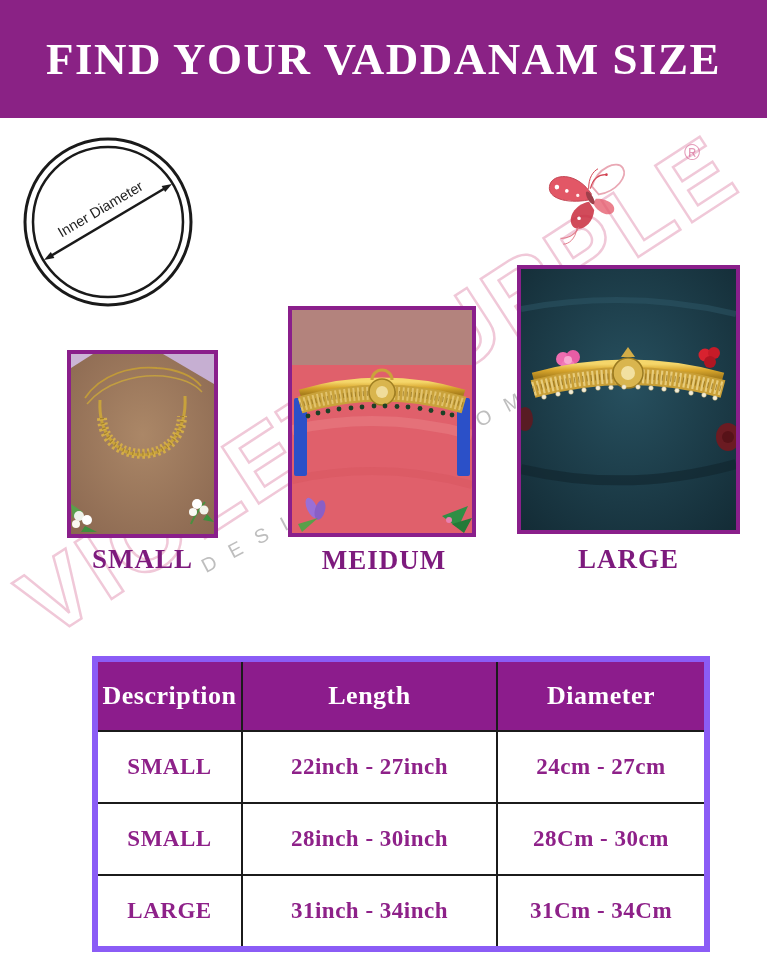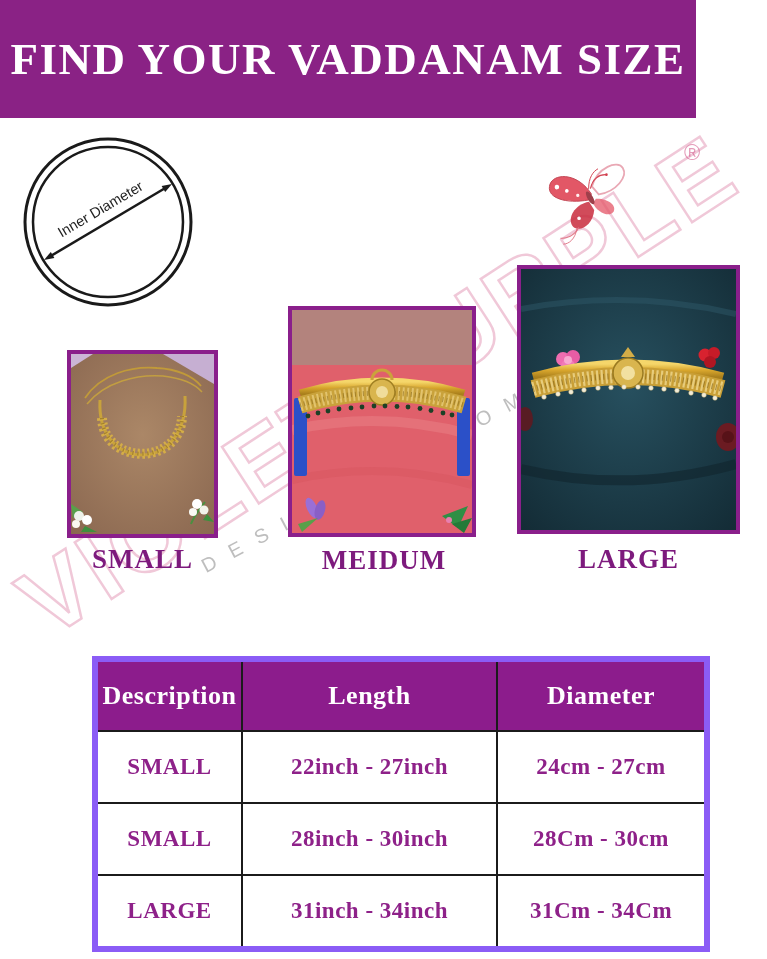--- a/index.html
+++ b/index.html
@@ -1,20 +1,20 @@
 <!DOCTYPE html>
 <html><head>
 <meta charset="utf-8">
 <style>
   html,body{margin:0;padding:0;background:#e8e8e8;}
   .page{position:relative;width:767px;height:959px;background:#ffffff;overflow:hidden;
         font-family:"Liberation Serif",serif;margin:0 auto;}
 
   
-  .banner{position:absolute;left:0;top:0;width:696px;height:118px;background:#8A2285;
+  .banner{position:absolute;left:0;top:0;width:767px;height:118px;background:#8A2285;
           display:flex;align-items:center;justify-content:center;z-index:3;}
   .banner h1{margin:0;color:#ffffff;font-size:45px;font-weight:bold;letter-spacing:1.5px;
              font-family:"Liberation Serif",serif;white-space:nowrap;}
 
   
   .watermark{position:absolute;inset:0;z-index:1;pointer-events:none;}
   .wm-brand{position:absolute;left:378px;top:386px;transform:translate(-50%,-50%) rotate(-33deg);
             font-family:"Liberation Sans",sans-serif;font-weight:bold;font-size:98px;
             letter-spacing:4px;white-space:nowrap;color:transparent;
             -webkit-text-stroke:2.5px rgba(206,73,127,0.30);}

